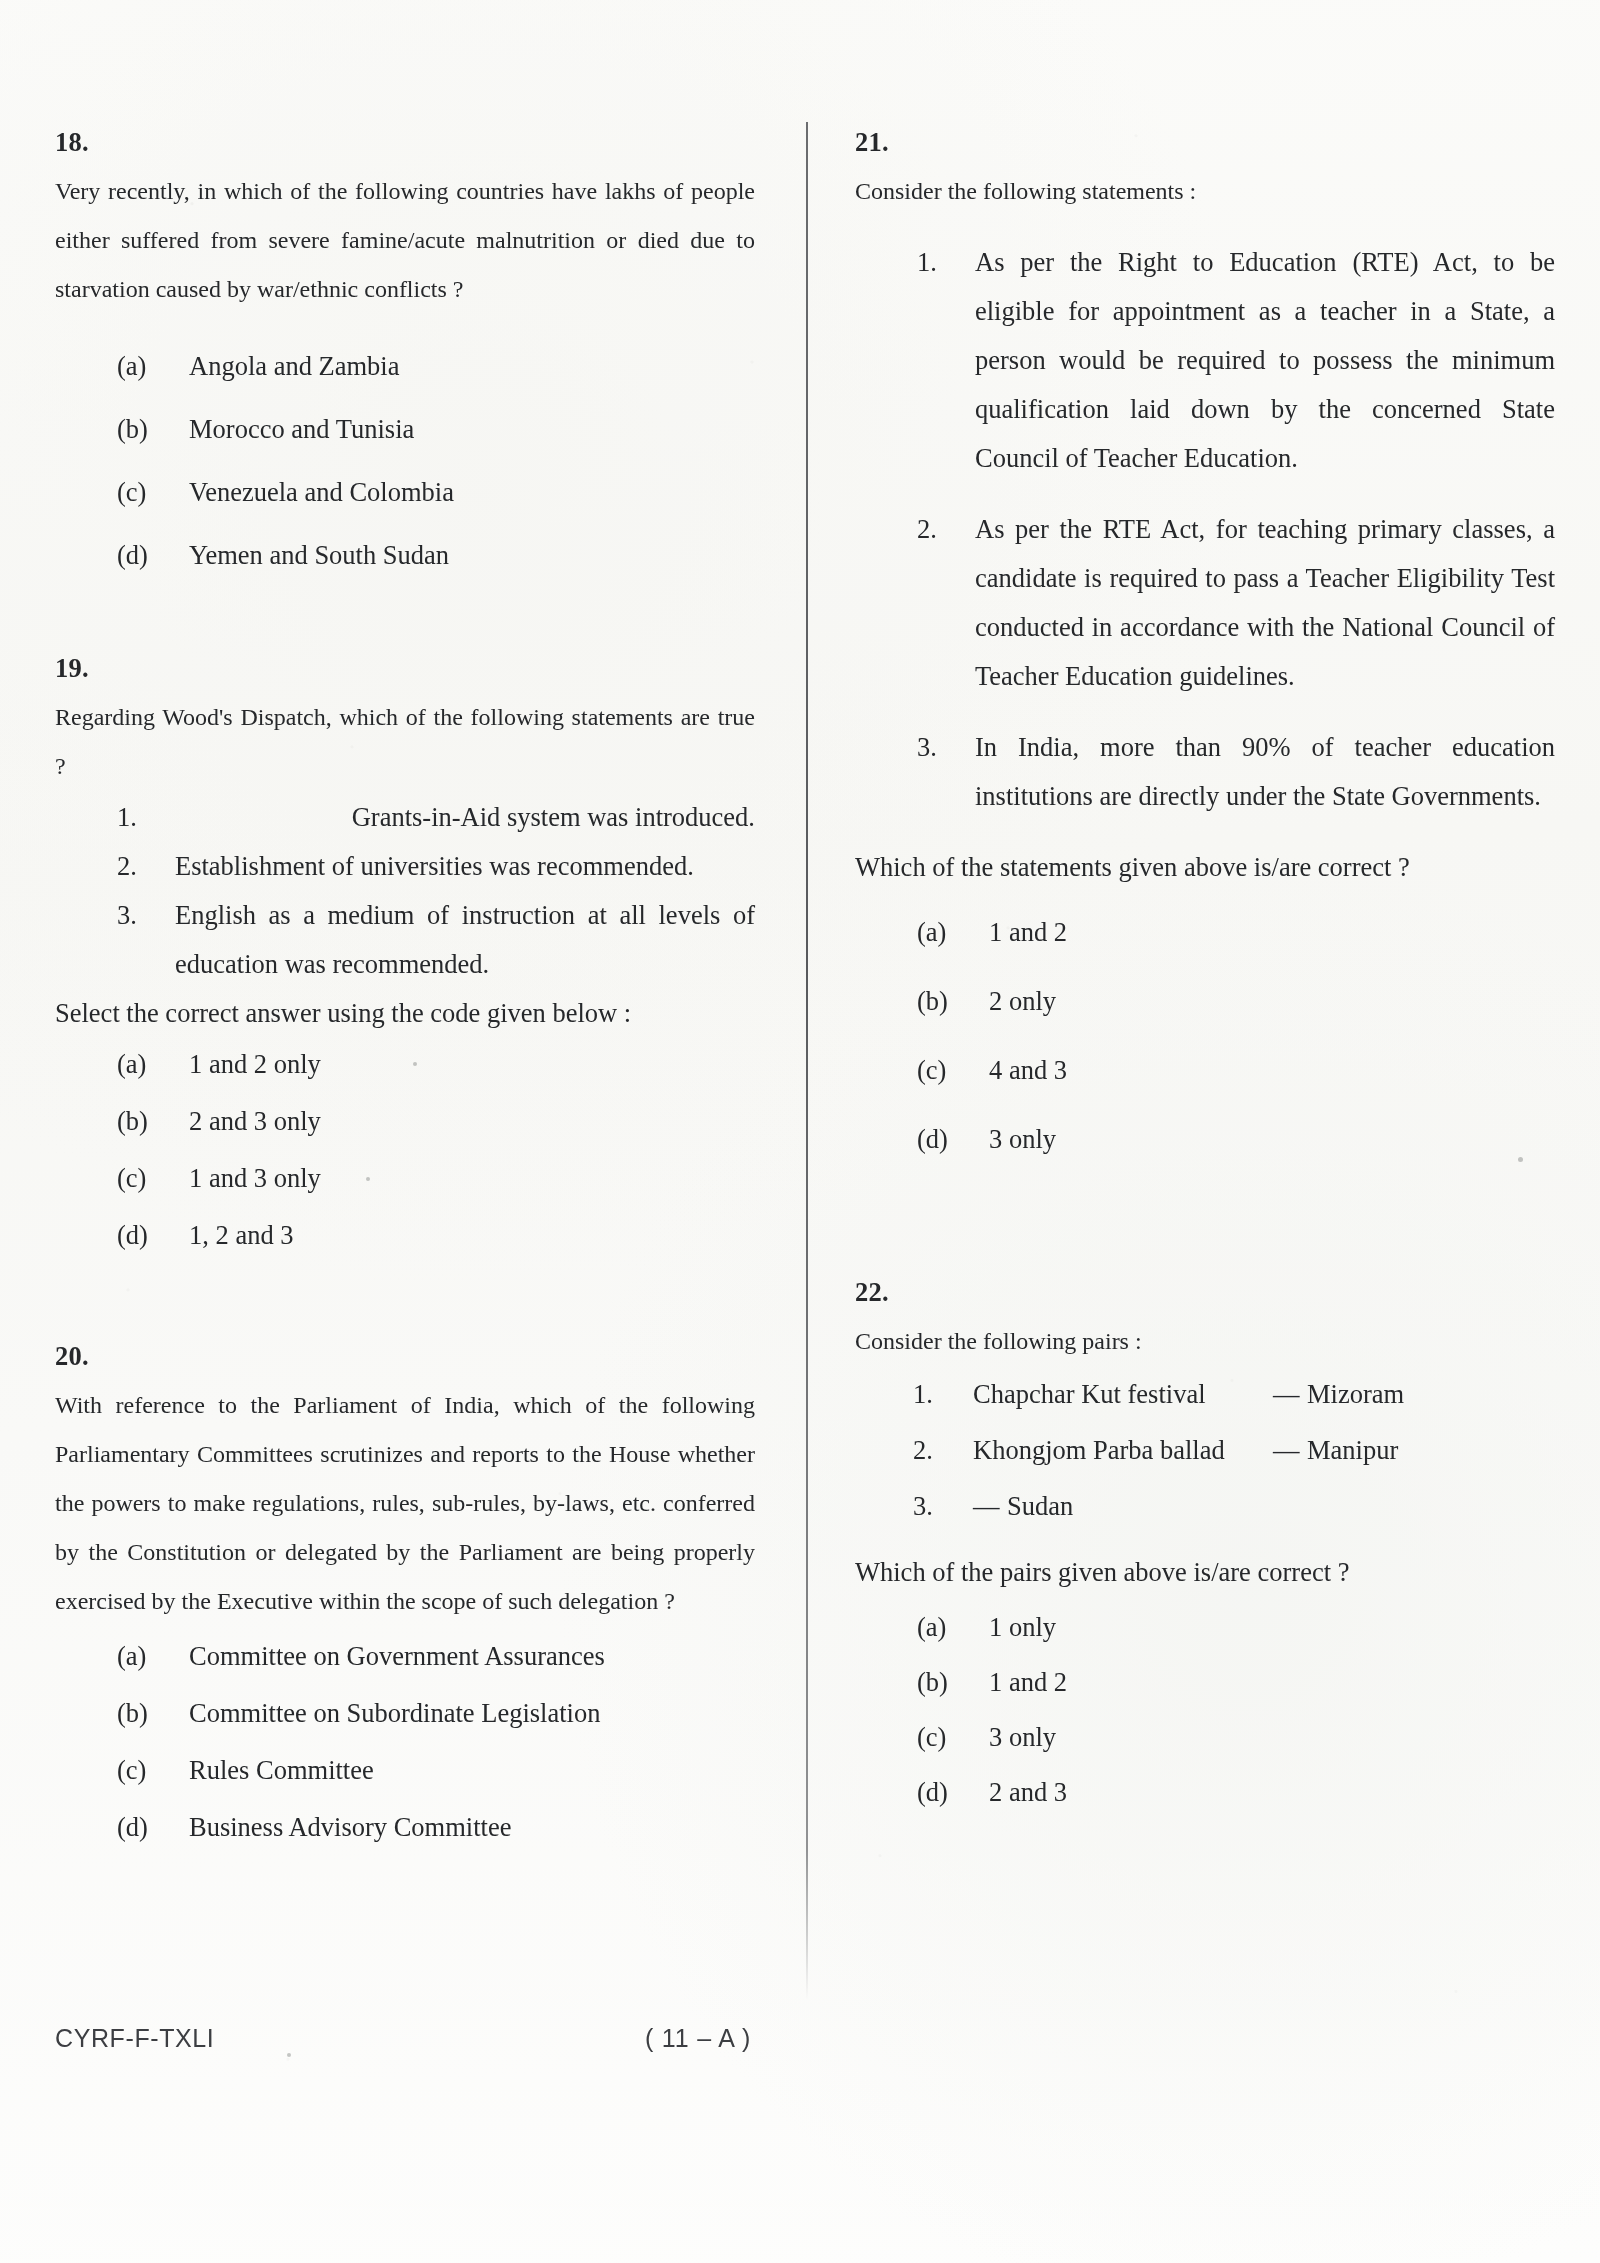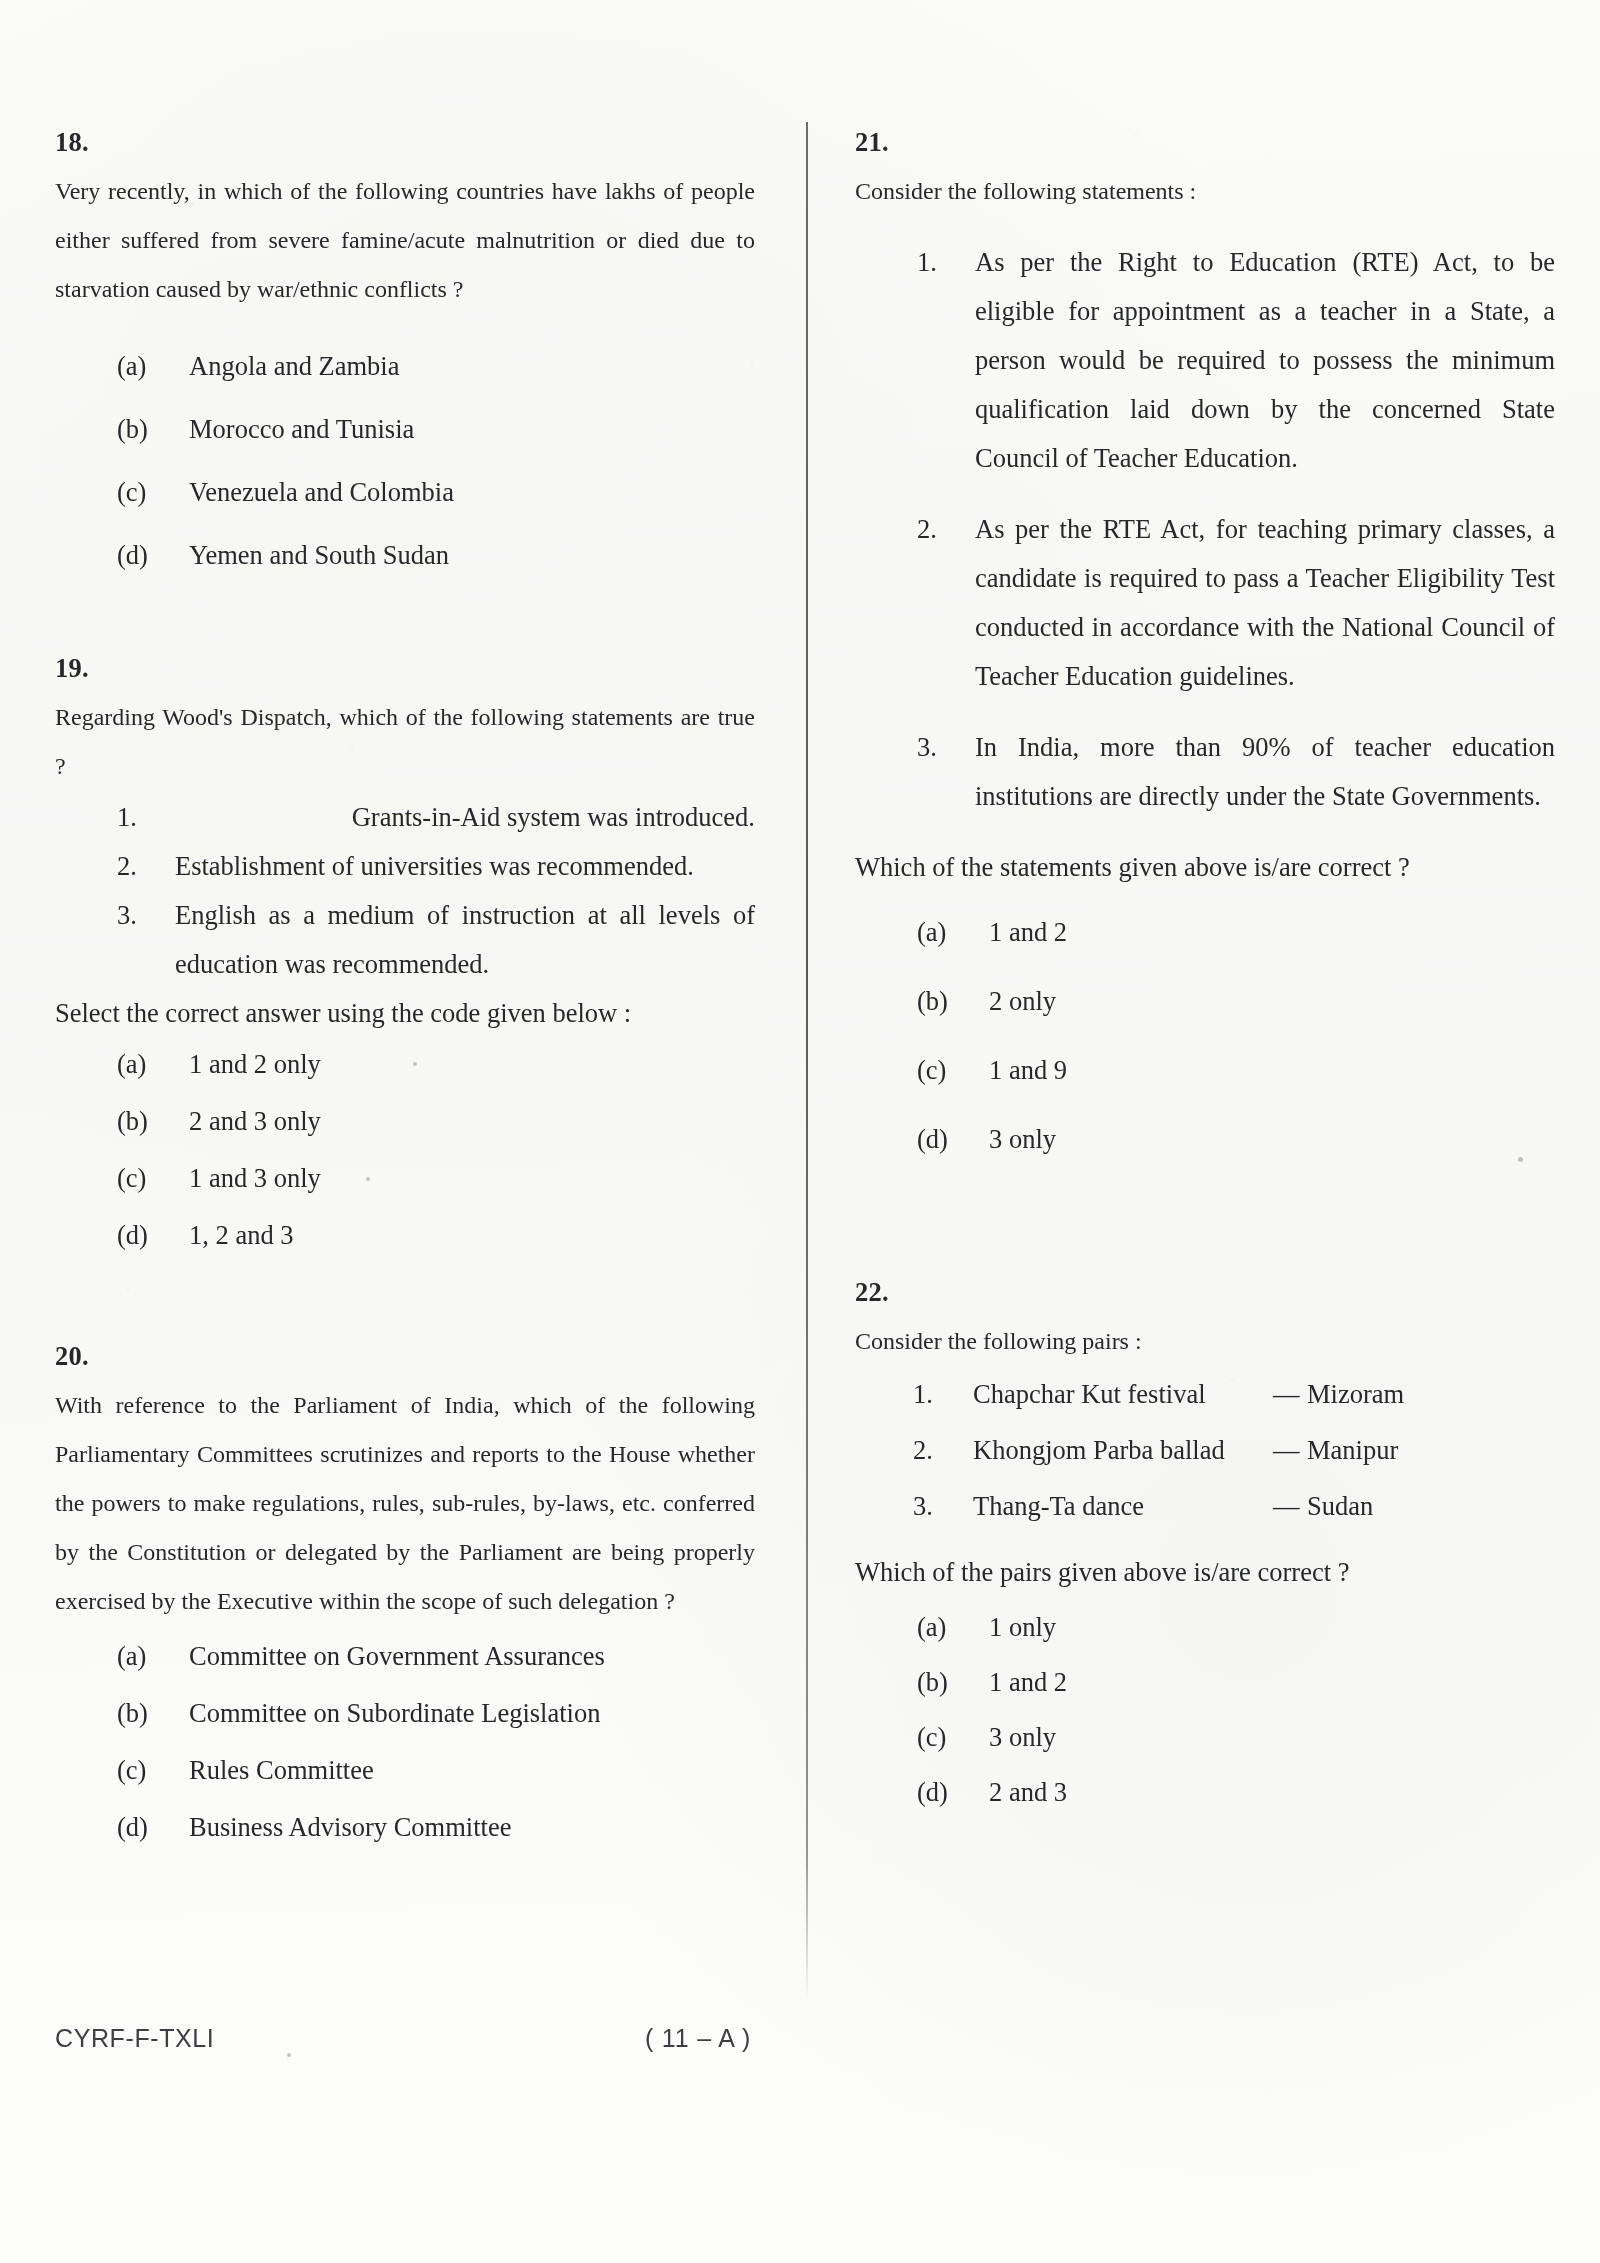--- a/index.html
+++ b/index.html
@@ -337,21 +337,21 @@
         <div class="option">
           <div class="option-key">(a)</div>
           <div class="option-text">1 and 2</div>
         </div>
         <div class="option" style="margin-top:24px;">
           <div class="option-key">(b)</div>
           <div class="option-text">2 only</div>
         </div>
         <div class="option" style="margin-top:24px;">
           <div class="option-key">(c)</div>
-          <div class="option-text">1 and 9</div>
+          <div class="option-text">4 and 3</div>
         </div>
         <div class="option" style="margin-top:24px;">
           <div class="option-key">(d)</div>
           <div class="option-text">3 only</div>
         </div>
       </div>
     </div>
 
     <div style="height:106px;"></div>
 
@@ -370,21 +370,20 @@
           <div class="pair-right">Mizoram</div>
         </div>
         <div class="pair-row">
           <div class="pair-num">2.</div>
           <div class="pair-left">Khongjom Parba ballad</div>
           <div class="pair-dash">—</div>
           <div class="pair-right">Manipur</div>
         </div>
         <div class="pair-row">
           <div class="pair-num">3.</div>
-          <div class="pair-left">Thang-Ta dance</div>
           <div class="pair-dash">—</div>
           <div class="pair-right">Sudan</div>
         </div>
       </div>
 
       <div class="lead-in" style="margin-top:14px;">Which of the pairs given above is/are correct ?</div>
 
       <div class="options indent-62" style="margin-top:8px;">
         <div class="option">
           <div class="option-key">(a)</div>

